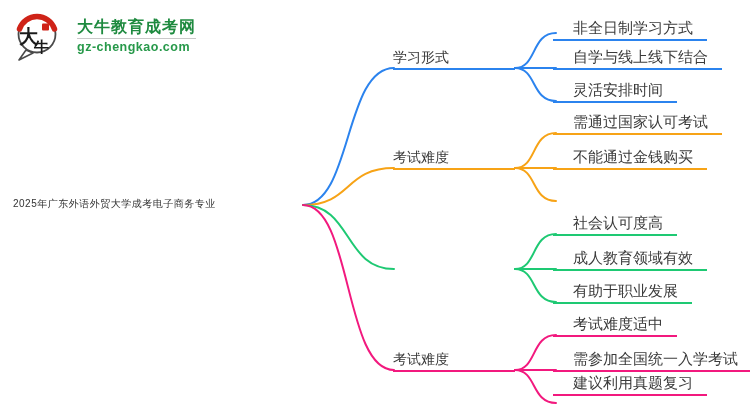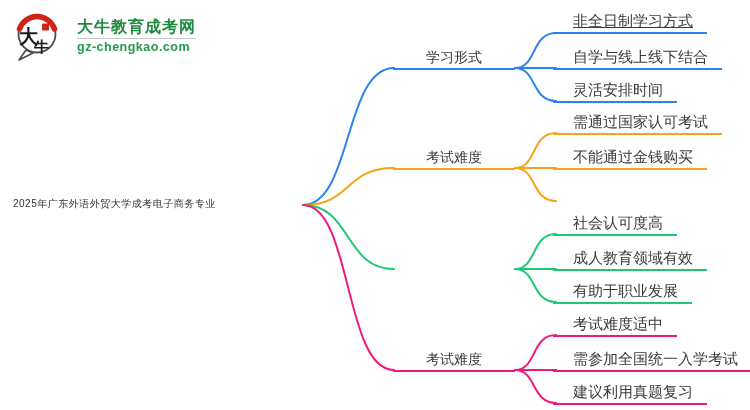--- a/index.html
+++ b/index.html
@@ -28,21 +28,21 @@
   }
 
   
   .root-title {
     position: absolute; left: 13px; top: 193px; z-index: 2;
     font-size: 10px; color: #333; white-space: nowrap;
     letter-spacing: 0.5px; line-height: 22px;
   }
   .branch-label {
     position: absolute; left: 393px; width: 122px; z-index: 2;
-    font-size: 14px; color: #3a3a3a; text-align: center;
+    font-size: 14px; color: #3a3a3a; 
     line-height: 22px; height: 24px;
     border-bottom: 2px solid #000; white-space: nowrap;
   }
   .leaf-node {
     position: absolute; left: 553px; z-index: 2;
     font-size: 15px; color: #3a3a3a; white-space: nowrap;
     line-height: 22px; height: 24px;
     padding: 0 14px 0 20px;
     border-bottom: 2px solid #000;
   }
@@ -83,26 +83,26 @@
     <div class="logo-text">
       <div class="logo-title">大牛教育成考网</div>
       <div class="logo-sep"></div>
       <div class="logo-domain">gz-chengkao.com</div>
     </div>
   </div>
 
   <div class="root-title">2025年广东外语外贸大学成考电子商务专业</div>
 
 <div class="branch-label" style="top: 46px; border-bottom-color: rgb(43, 131, 238);">学习形式</div>
-    <div class="leaf-node" style="top: 10px; border-bottom-color: rgb(43, 131, 238); text-decoration: underline;">非全日制学习方式</div>
+    <div class="leaf-node" style="top: 17px; border-bottom-color: rgb(43, 131, 238);">非全日制学习方式</div>
     <div class="leaf-node" style="top: 79px; border-bottom-color: rgb(43, 131, 238);">灵活安排时间</div>
     <div class="leaf-node" style="top: 46px; border-bottom-color: rgb(43, 131, 238);">自学与线上线下结合</div>
     <div class="branch-label" style="top: 146px; border-bottom-color: rgb(247, 163, 22);">考试难度</div>
     <div class="leaf-node" style="top: 111px; border-bottom-color: rgb(247, 163, 22);">需通过国家认可考试</div>
     <div class="leaf-node" style="top: 146px; border-bottom-color: rgb(247, 163, 22);">不能通过金钱购买</div>
     <div class="leaf-node" style="top: 212px; border-bottom-color: rgb(30, 201, 115);">社会认可度高</div>
     <div class="leaf-node" style="top: 247px; border-bottom-color: rgb(30, 201, 115);">成人教育领域有效</div>
     <div class="leaf-node" style="top: 280px; border-bottom-color: rgb(30, 201, 115);">有助于职业发展</div>
     <div class="branch-label" style="top: 348px; border-bottom-color: rgb(242, 25, 126);">考试难度</div>
     <div class="leaf-node" style="top: 313px; border-bottom-color: rgb(242, 25, 126);">考试难度适中</div>
     <div class="leaf-node" style="top: 348px; border-bottom-color: rgb(242, 25, 126);">需参加全国统一入学考试</div>
-    <div class="leaf-node" style="top: 381px; border-bottom-color: rgb(242, 25, 126);">建议利用真题复习</div>
+    <div class="leaf-node" style="top: 372px; border-bottom-color: rgb(242, 25, 126);">建议利用真题复习</div>
   </div>
 
 </body></html>

